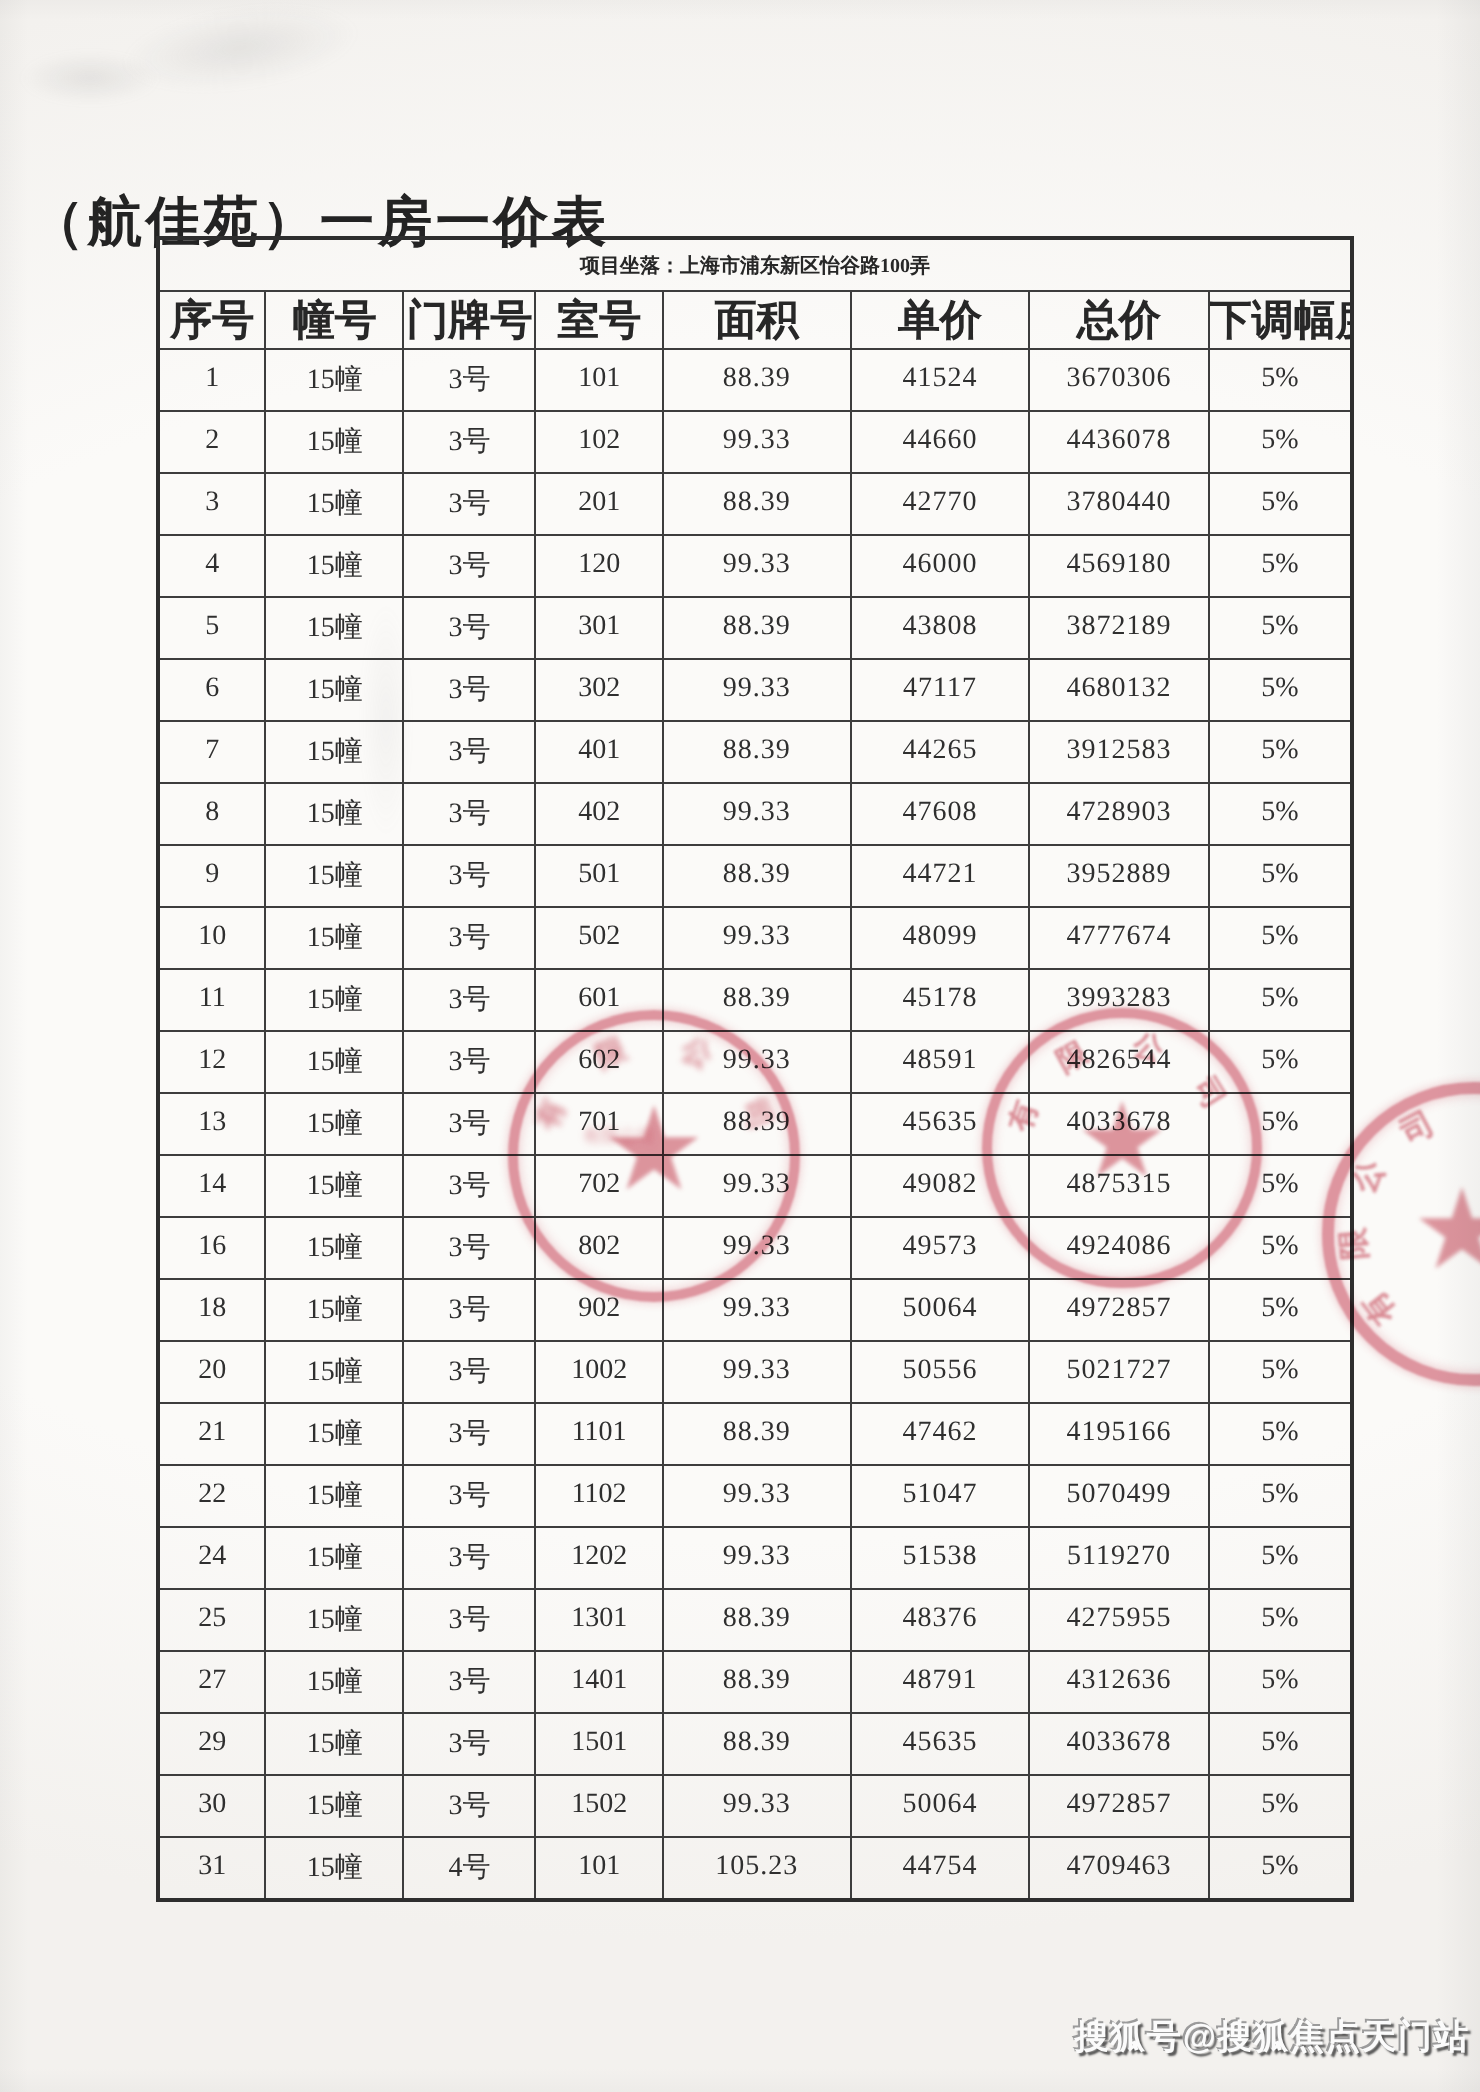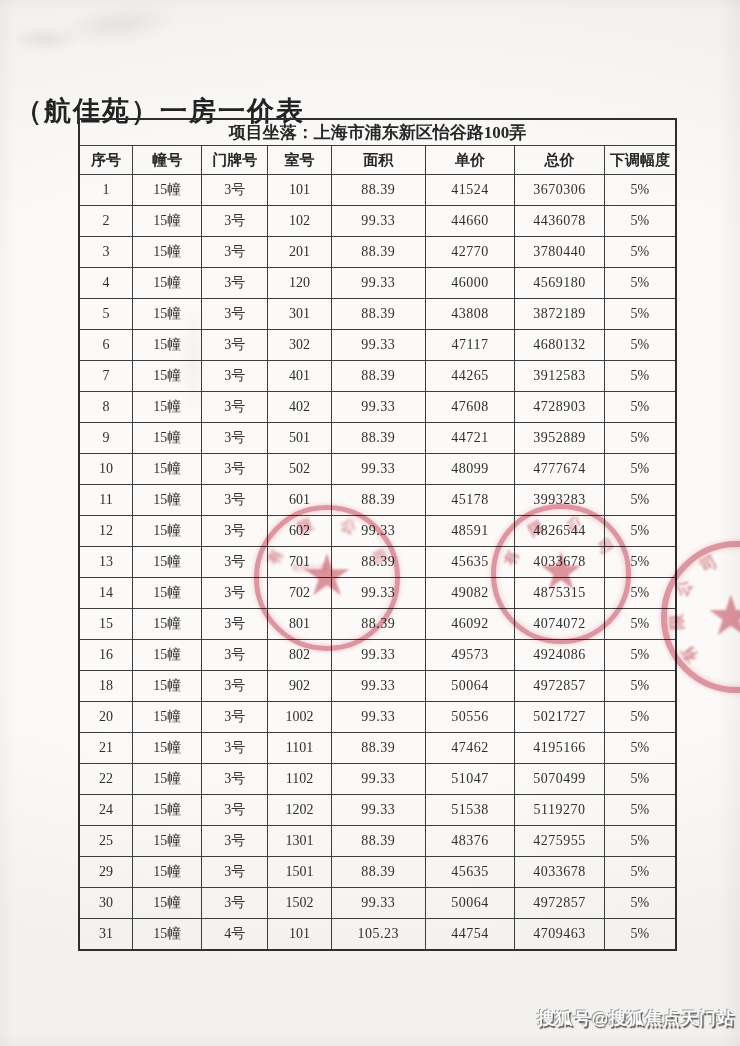--- a/index.html
+++ b/index.html
@@ -25,22 +25,22 @@
 
   .title{position:absolute;top:78px;left:0;width:740px;margin:15px;text-align:left;
         font-size:27px;font-weight:bold;color:#232323;letter-spacing:2px;}
 
   table.price-table{position:absolute;left:78px;top:118px;width:599px;height:833px;
         border-collapse:collapse;table-layout:fixed;
         border:2.4px solid #2e2e2e;}
   .price-table td,.price-table th{border:1.5px solid #3d3d3d;padding:0;margin:0;
         text-align:center;vertical-align:middle;color:#2f2f2f;white-space:nowrap;
         overflow:hidden;}
-  tr.loc-row td{height:25px;font-size:17px;font-weight:bold;color:#272727;}
-  tr.head-row th{height:28px;font-size:15px;font-weight:600;color:#272727;}
+  tr.loc-row td{height:25px;font-size:10px;font-weight:bold;color:#272727;}
+  tr.head-row th{height:28px;font-size:21px;font-weight:600;color:#272727;}
   tbody tr{height:25.1px;}
   tbody td{font-size:14px;}
   td.c-area,td.c-unit,td.c-total{letter-spacing:.5px;}
 
   
   .stamp{position:absolute;border-radius:50%;mix-blend-mode:multiply;pointer-events:none;}
   .stamp .ring{position:absolute;inset:0;border-radius:50%;
         border:5px solid rgba(199,58,80,.52);
         box-shadow:0 0 5px rgba(199,58,80,.30), inset 0 0 6px rgba(199,58,80,.28);
         filter:blur(.6px);}
@@ -243,30 +243,20 @@
       <td class="c-idx">14</td>
       <td class="c-bld">15幢</td>
       <td class="c-door">3号</td>
       <td class="c-room">702</td>
       <td class="c-area">99.33</td>
       <td class="c-unit">49082</td>
       <td class="c-total">4875315</td>
       <td class="c-disc">5%</td>
     </tr>
         <tr>
-      <td class="c-idx">15</td>
-      <td class="c-bld">15幢</td>
-      <td class="c-door">3号</td>
-      <td class="c-room">801</td>
-      <td class="c-area">88.39</td>
-      <td class="c-unit">46092</td>
-      <td class="c-total">4074072</td>
-      <td class="c-disc">5%</td>
-    </tr>
-        <tr>
       <td class="c-idx">16</td>
       <td class="c-bld">15幢</td>
       <td class="c-door">3号</td>
       <td class="c-room">802</td>
       <td class="c-area">99.33</td>
       <td class="c-unit">49573</td>
       <td class="c-total">4924086</td>
       <td class="c-disc">5%</td>
     </tr>
         <tr>
@@ -320,20 +310,30 @@
       <td class="c-disc">5%</td>
     </tr>
         <tr>
       <td class="c-idx">25</td>
       <td class="c-bld">15幢</td>
       <td class="c-door">3号</td>
       <td class="c-room">1301</td>
       <td class="c-area">88.39</td>
       <td class="c-unit">48376</td>
       <td class="c-total">4275955</td>
+      <td class="c-disc">5%</td>
+    </tr>
+        <tr>
+      <td class="c-idx">27</td>
+      <td class="c-bld">15幢</td>
+      <td class="c-door">3号</td>
+      <td class="c-room">1401</td>
+      <td class="c-area">88.39</td>
+      <td class="c-unit">48791</td>
+      <td class="c-total">4312636</td>
       <td class="c-disc">5%</td>
     </tr>
         <tr>
       <td class="c-idx">29</td>
       <td class="c-bld">15幢</td>
       <td class="c-door">3号</td>
       <td class="c-room">1501</td>
       <td class="c-area">88.39</td>
       <td class="c-unit">45635</td>
       <td class="c-total">4033678</td>

